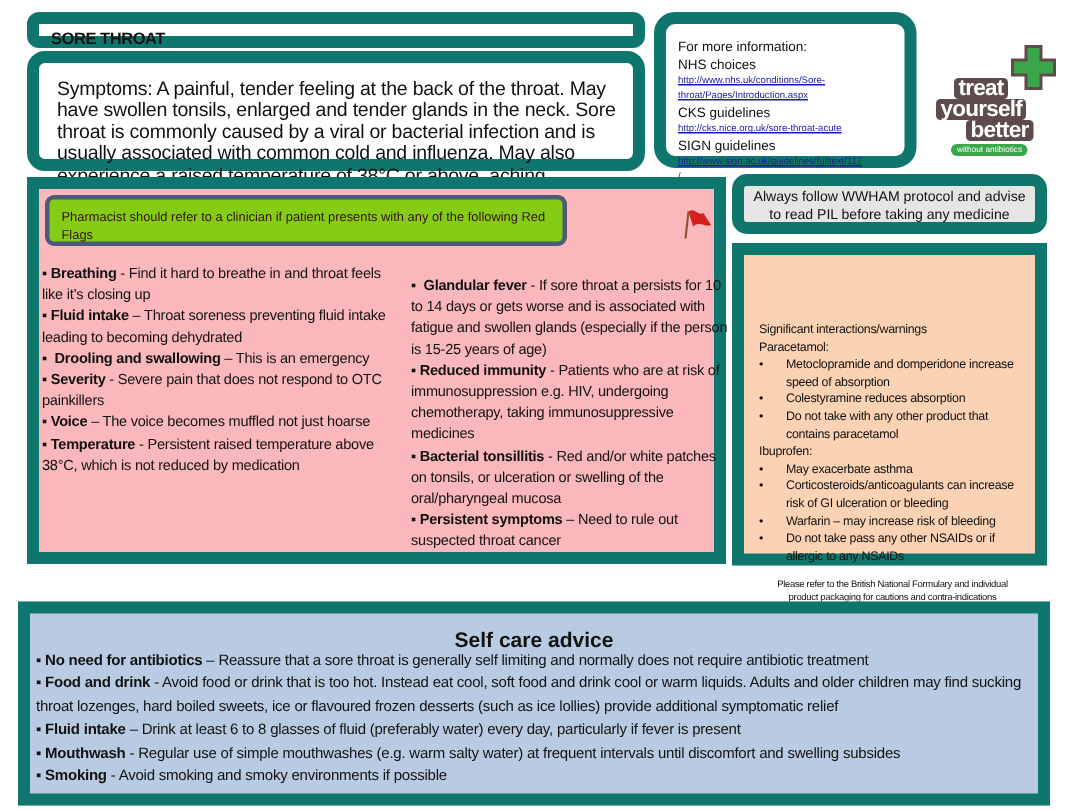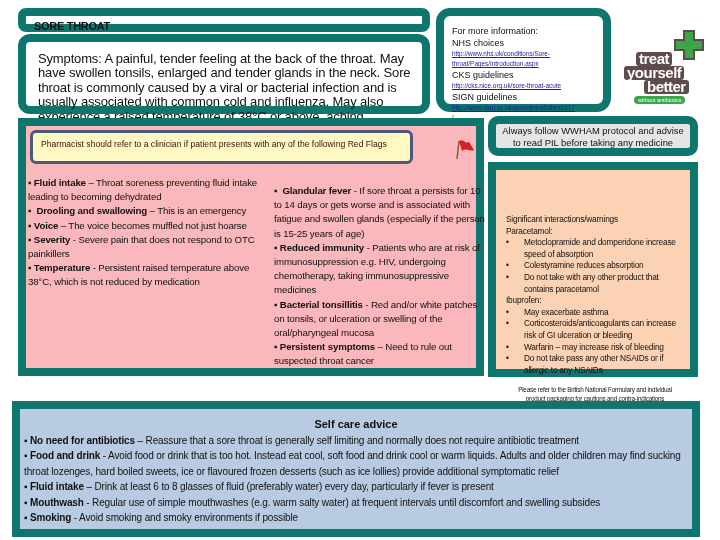--- a/index.html
+++ b/index.html
@@ -21,40 +21,40 @@
 
     #logo { position: absolute; left: 622px; top: 30px; width: 88px; height: 70px; }
     #logo .word { position: absolute; background: #5e4b4b; color: #fff; font-weight: bold; font-size: 15px; line-height: 14px; padding: 0 3px; border-radius: 3px; letter-spacing: -0.5px; }
     #logo .w1 { left: 14px; top: 22px; }
     #logo .w2 { left: 2px; top: 36px; }
     #logo .w3 { left: 10px; top: 50px; margin-left: 12px; }
     #logo .plus { position: absolute; left: 52px; top: 0px; width: 30px; height: 30px; }
     #logo .tag { position: absolute; left: 12px; top: 66px; background: #3aa64a; color: #fff; font-size: 5.5px; padding: 1px 4px; border-radius: 5px; white-space: nowrap; }
 
     #redflag-outer { left: 18px; top: 118px; width: 466px; height: 258px; background: #fbb8bc; border-radius: 0; }
-    #redflag-banner { position: absolute; left: 4px; top: 4px; width: 383px; height: 34px; background: #fef9c3; border: 3px solid #4a5a78; border-radius: 6px; }
+    #redflag-banner { position: absolute; left: 4px; top: 4px; width: 348px; height: 34px; background: #84cc16; border: 3px solid #4a5a78; border-radius: 6px; }
     #redflag-banner .t { position: absolute; left: 8px; top: 5px; right: 6px; font-size: 8.6px; line-height: 12px; color: #3a1010; }
     #flag-icon { position: absolute; left: 430px; top: 12px; width: 20px; height: 22px; }
     .col { position: absolute; font-size: 9.7px; line-height: 14.2px; letter-spacing: -0.15px; }
     #col-left { left: 2px; top: 50px; width: 230px; }
     #col-right { left: 248px; top: 58px; width: 212px; }
     .item b { font-weight: bold; }
 
     #wwham-box { left: 488px; top: 116px; width: 210px; height: 40px; background: #e5e5e5; border-radius: 10px; }
     #wwham-box .t { position: absolute; left: 4px; right: 4px; top: 1px; text-align: center; font-size: 9.4px; line-height: 12.4px; }
 
     #inter-box { left: 488px; top: 162px; width: 210px; height: 215px; background: #fcd2b4; border-radius: 0; }
     #inter-box .content { position: absolute; left: 10px; top: 4px; right: 6px; font-size: 8.3px; line-height: 11.6px; letter-spacing: -0.2px; margin-top: 40px; }
     #inter-box .bul { display: flex; }
     #inter-box .bul .dot { width: 14px; flex: none; }
     #inter-box .bul .txt { flex: 1; padding-left: 4px; }
     #inter-box .note { text-align: center; font-size: 6.3px; line-height: 8.4px; margin-top: 10px; padding: 0 4px; }
 
     #selfcare-box { left: 12px; top: 401px; width: 688px; height: 136px; background: #b9cbe2; border-radius: 0; }
-    #selfcare-box .head { position: absolute; left: 0; right: 0; top: 9px; text-align: center; font-weight: bold; font-size: 11px; }
+    #selfcare-box .head { position: absolute; left: 0; right: 0; top: 9px; text-align: center; font-weight: bold; font-size: 14px; }
     #selfcare-box .content { position: absolute; left: 4px; right: 4px; top: 24px; font-size: 10px; line-height: 15.4px; letter-spacing: -0.15px; }
   </style>
 </head>
 <body>
 
 <div class="box" id="title-box">
   <span class="t">SORE THROAT</span>
 </div>
 
 <div class="box" id="symptoms-box">
@@ -87,24 +87,25 @@
 
 <div class="box" id="redflag-outer">
   <div id="redflag-banner">
     <p class="t">Pharmacist should refer to a clinician if patient presents with any of the following Red Flags</p>
   </div>
   <svg id="flag-icon" viewBox="0 0 20 22">
     <line x1="3" y1="3" x2="1" y2="21" stroke="#8a5a3a" stroke-width="1.5"></line>
     <path d="M3 3 C7 0 9 6 13 4 L18 12 C14 14 11 9 6 13 Z" fill="#d42020"></path>
   </svg>
   <div class="col" id="col-left">
+    <div class="item">▪ <b>Breathing</b><span> - Find it hard to breathe in and throat feels like it’s closing up</span></div>
     <div class="item">▪ <b>Fluid intake</b><span> – Throat soreness preventing fluid intake leading to becoming dehydrated</span></div>
     <div class="item">▪&nbsp; <b>Drooling and swallowing</b><span> – This is an emergency</span></div>
+    <div class="item">▪ <b>Severity</b><span> - Severe pain that does not respond to OTC painkillers</span></div>
     <div class="item">▪ <b>Voice</b><span> – The voice becomes muffled not just hoarse</span></div>
-    <div class="item">▪ <b>Severity</b><span> - Severe pain that does not respond to OTC painkillers</span></div>
     <div class="item">▪ <b>Temperature</b><span> - Persistent raised temperature above 38°C, which is not reduced by medication</span></div>
   </div>
   <div class="col" id="col-right">
     <div class="item">▪&nbsp; <b>Glandular fever</b><span> - If sore throat a persists for 10 to 14 days or gets worse and is associated with fatigue and swollen glands (especially if the person is 15-25 years of age)</span></div>
     <div class="item">▪ <b>Reduced immunity</b><span> - Patients who are at risk of immunosuppression e.g. HIV, undergoing chemotherapy, taking immunosuppressive medicines</span></div>
     <div class="item">▪ <b>Bacterial tonsillitis</b><span> - Red and/or white patches on tonsils, or ulceration or swelling of the oral/pharyngeal mucosa</span></div>
     <div class="item">▪ <b>Persistent symptoms</b><span> – Need to rule out suspected throat cancer</span></div>
   </div>
 </div>
 

